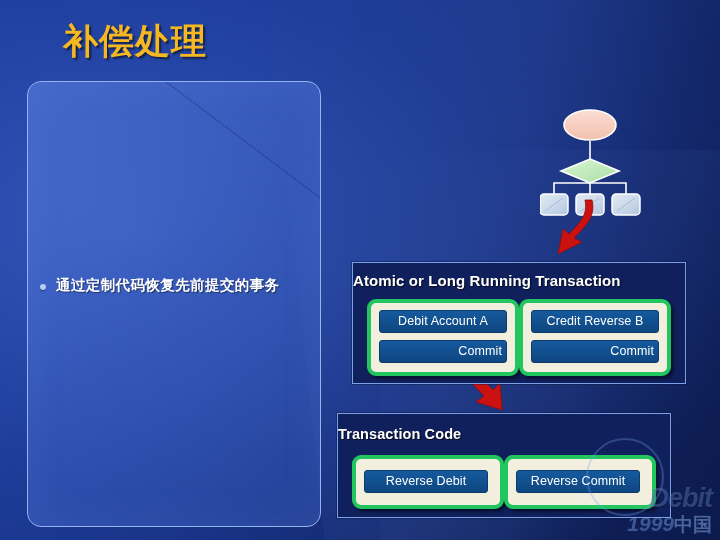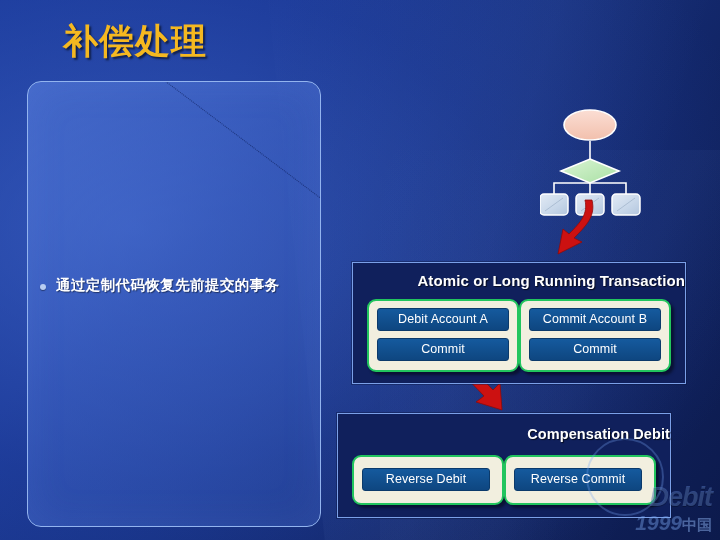--- a/index.html
+++ b/index.html
@@ -111,61 +111,60 @@
     border: 1px solid #7ba0e8;
     box-shadow: 0 0 0 1px rgba(10,20,60,0.4);
   }
   #atomic-box { left: 352px; top: 262px; width: 332px; height: 120px; }
   #comp-box   { left: 337px; top: 413px; width: 332px; height: 103px; }
 
   .tx-title {
     color: #ffffff;
     font-weight: bold;
     font-size: 15px;
-    text-align: right;
+    text-align: left;
     margin-top: 9px;
     letter-spacing: 0.1px;
     text-shadow: 1px 1px 1px rgba(0,0,0,0.7);
     white-space: nowrap;
-    margin-left: 12px;
   }
   #comp-box .tx-title { font-size: 14.5px; margin-top: 12px; }
 
   .card-row {
     display: flex;
     justify-content: space-between;
     padding: 0 14px;
     margin-top: 10px;
   }
   #comp-box .card-row { margin-top: 13px; }
 
   .card {
     background: #f2efdf;
-    border: 2px solid #22c55e;
+    border: 4px solid #22c55e;
     border-radius: 9px;
     box-shadow: 3px 3px 3px rgba(0,0,0,0.45);
     padding: 7px 8px 9px 8px;
     width: 161px;
     box-sizing: border-box;
   }
   #comp-box .card { padding: 11px 12px 12px 8px; }
 
   .pill {
     background: #10508f;
     background: linear-gradient(180deg, #155a9e 0%, #0e4680 100%);
     color: #ffffff;
     font-size: 12.5px;
     text-align: center;
     padding: 3px 4px 4px 4px;
     border-radius: 3px;
     border: 1px solid #0b3a6b;
     white-space: nowrap;
     letter-spacing: 0.1px;
   }
-  .pill + .pill { margin-top: 7px; }
+  .pill + .pill { margin-top: 7px; text-align: right; }
 
   
   .arrow-svg { position: absolute; pointer-events: none; }
   #arrow-1 { left: 556px; top: 198px; }
   #arrow-2 { left: 448px; top: 358px; }
 
   
   .watermark {
     position: absolute;
     right: 8px;
@@ -193,21 +192,21 @@
   .wm-year {
     font-size: 21px;
     font-weight: bold;
     font-style: italic;
     color: rgba(130,175,250,0.40);
     line-height: 23px;
     letter-spacing: 0px;
   }
   .wm-year .cn {
     font-style: normal;
-    font-size: 15px;
+    font-size: 19px;
     color: rgba(150,190,252,0.45);
   }
 </style>
 </head>
 <body>
 
 <div id="slide">
 
   <div class="sheen-a"></div>
   <div class="sheen-b"></div>
@@ -272,28 +271,28 @@
   </svg>
 
   <div class="tx-box" id="atomic-box">
     <div class="tx-title">Atomic or Long Running Transaction</div>
     <div class="card-row">
       <div class="card">
         <div class="pill">Debit Account A</div>
         <div class="pill">Commit</div>
       </div>
       <div class="card">
-        <div class="pill">Commit Account B</div>
+        <div class="pill">Credit Reverse B</div>
         <div class="pill">Commit</div>
       </div>
     </div>
   </div>
 
   <div class="tx-box" id="comp-box">
-    <div class="tx-title">Compensation Debit</div>
+    <div class="tx-title">Transaction Code</div>
     <div class="card-row">
       <div class="card">
         <div class="pill">Reverse Debit</div>
       </div>
       <div class="card">
         <div class="pill">Reverse Commit</div>
       </div>
     </div>
   </div>
 

